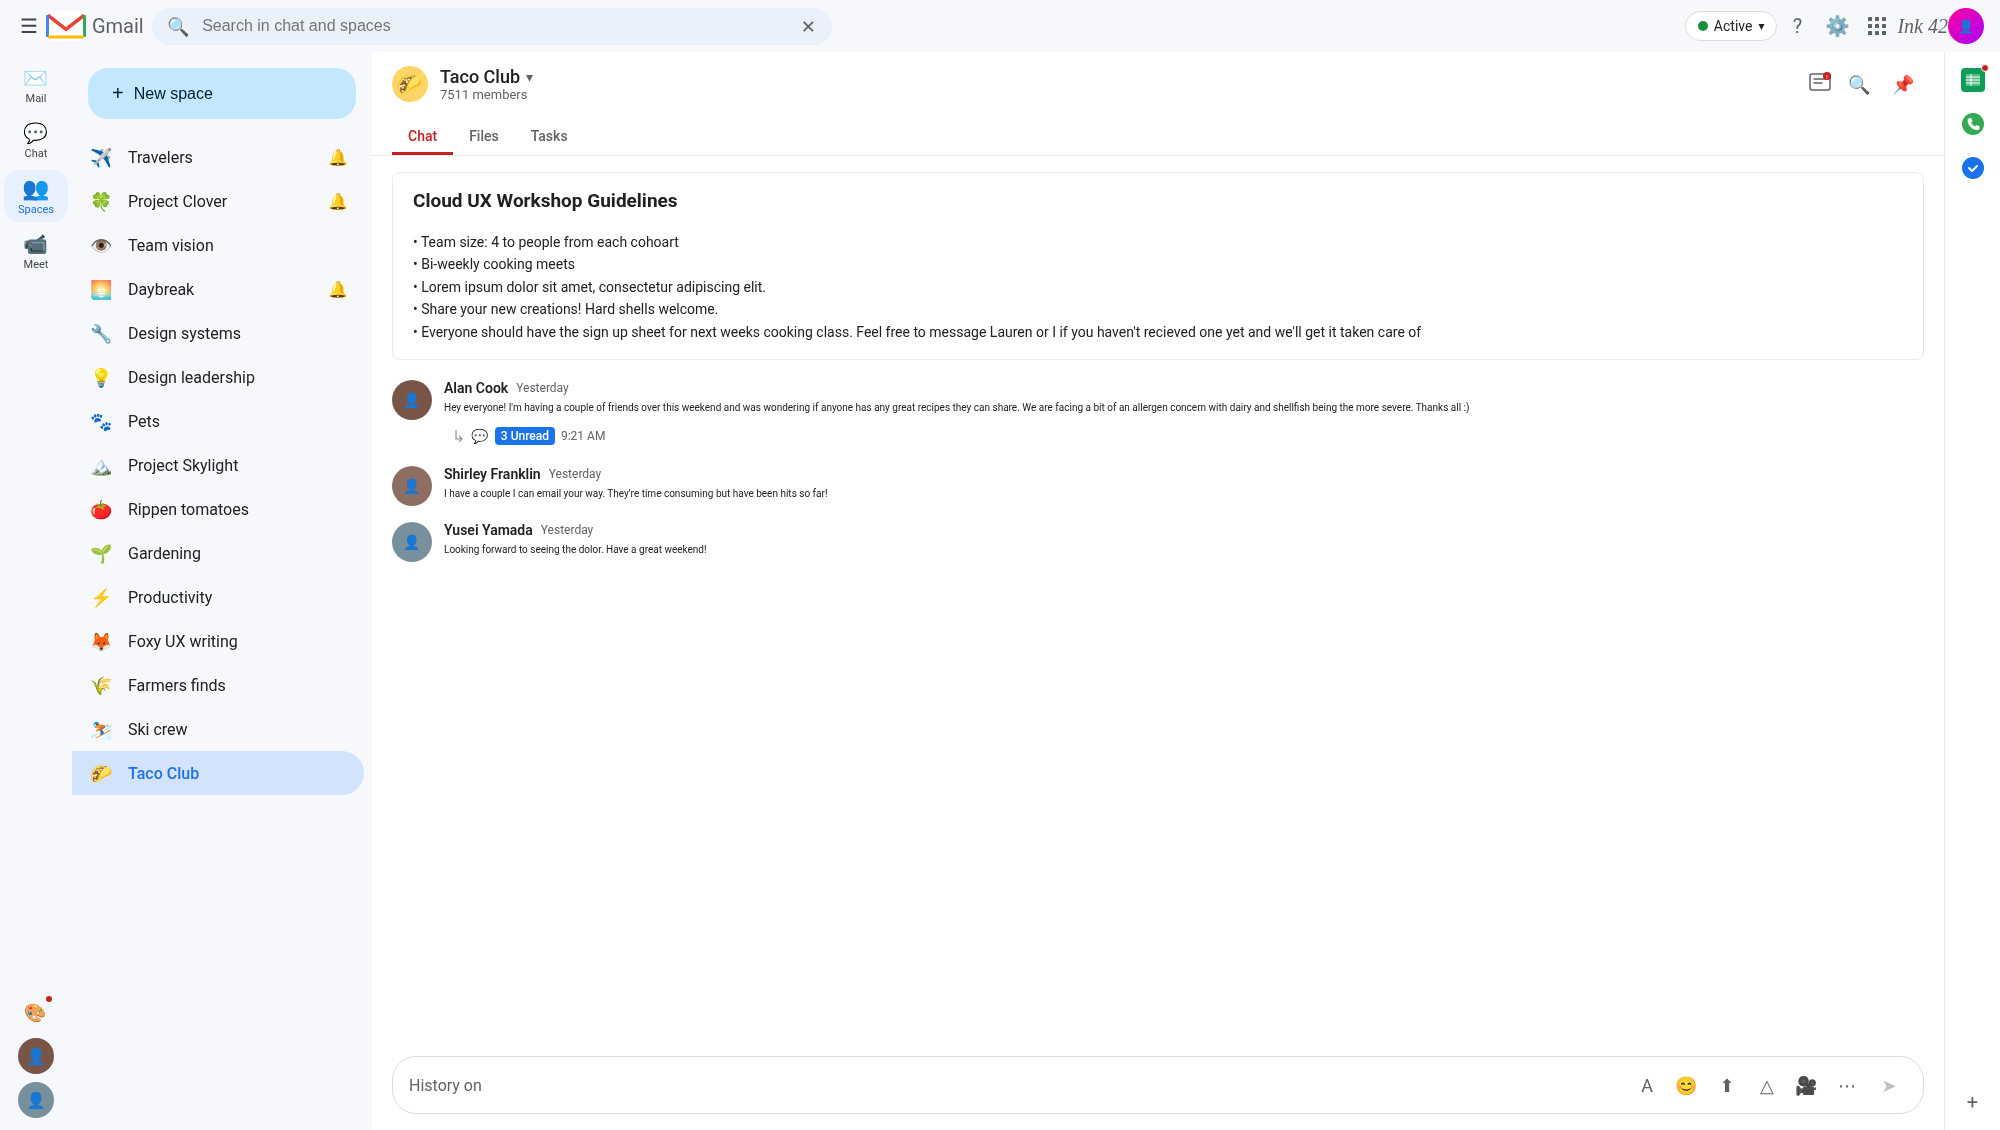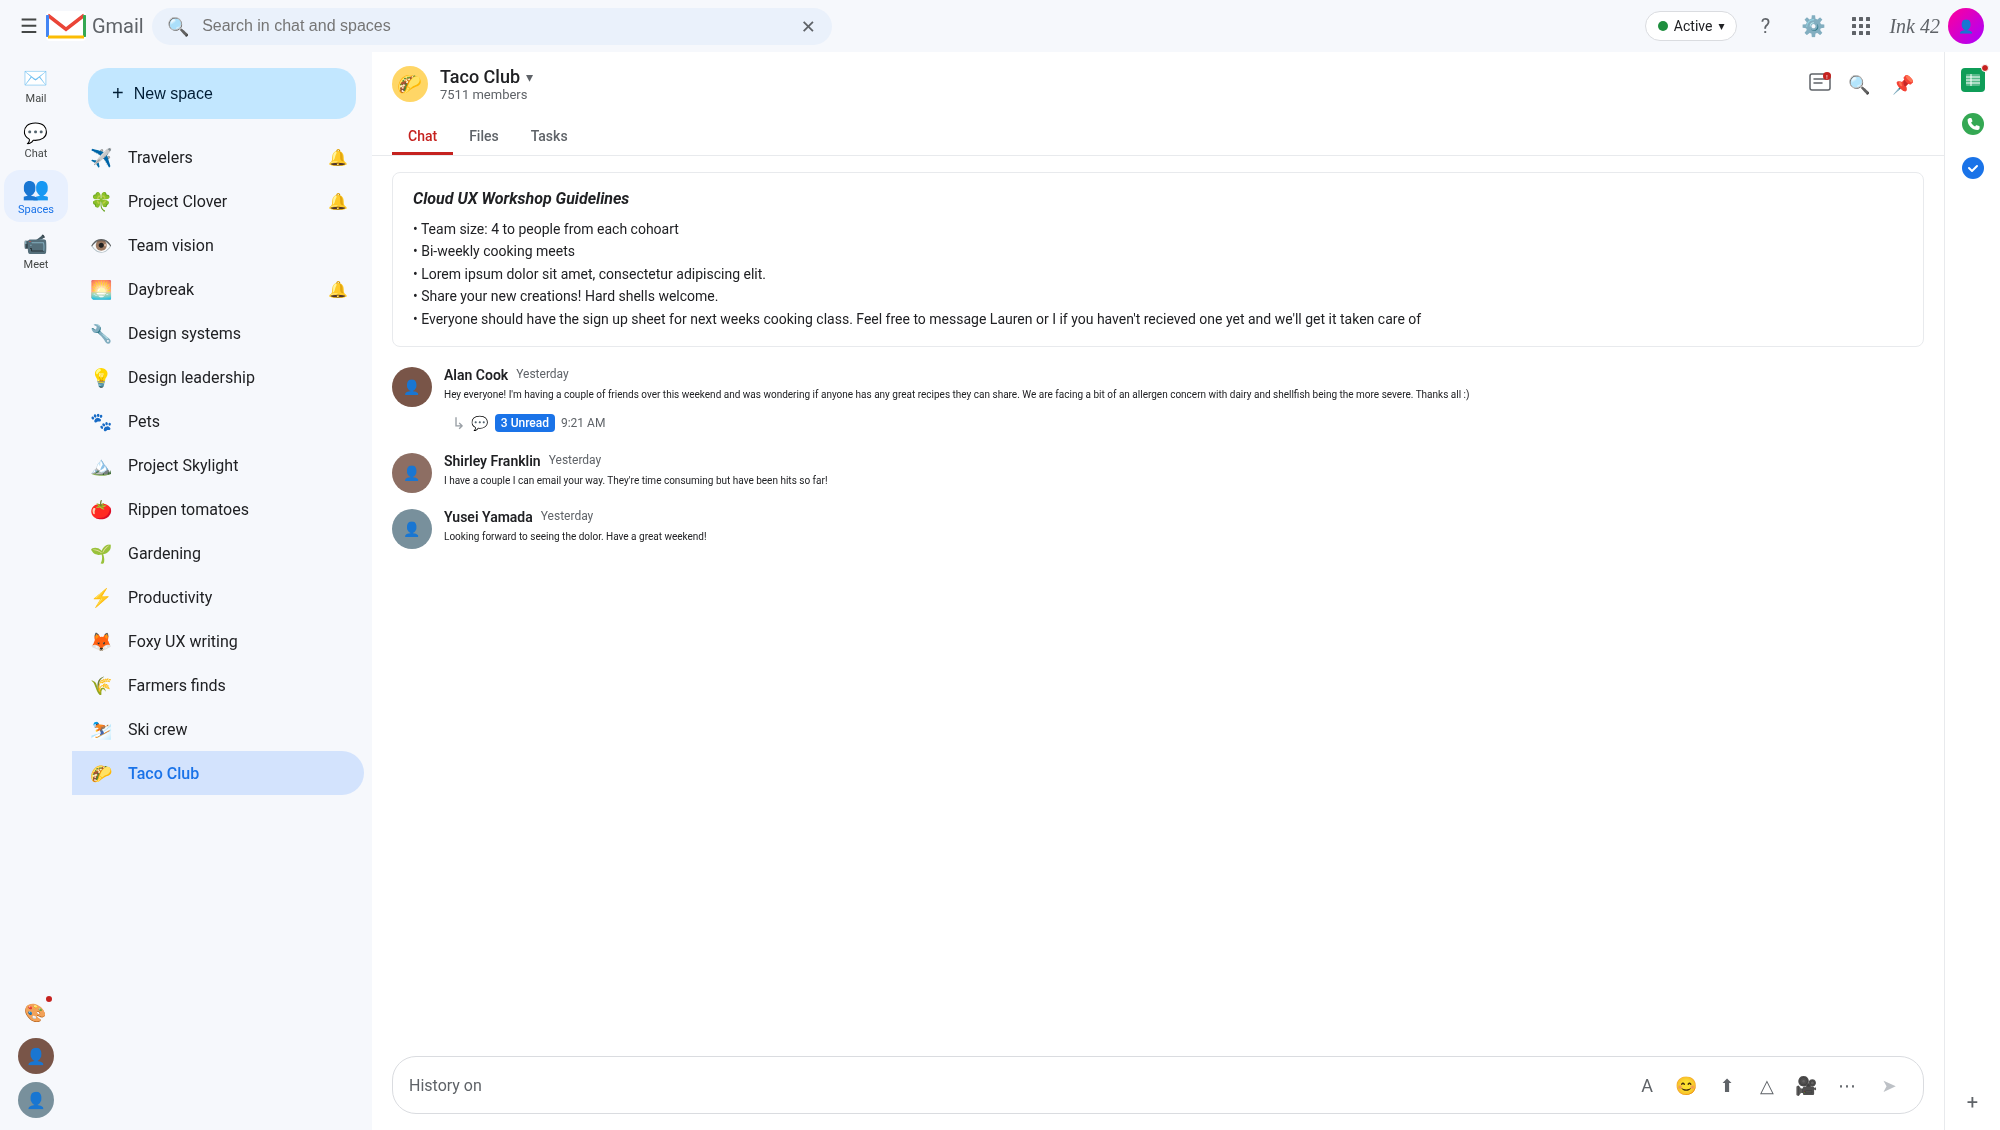--- a/index.html
+++ b/index.html
@@ -104,21 +104,20 @@
       outline: none;
       font-size: 16px;
       flex: 1;
       color: #4c1d95;
     }
     .search-icon-wrap { color: #5f6368; font-size: 18px; }
     .clear-icon { color: #5f6368; font-size: 18px; cursor: pointer; }
     .topbar-right {
       display: flex;
       align-items: center;
-      gap: 8px;
       margin-left: auto;
     }
     .status-badge {
       display: flex;
       align-items: center;
       gap: 6px;
       background: white;
       border: 1px solid #dadce0;
       border-radius: 20px;
       padding: 6px 12px;
@@ -158,27 +157,27 @@
     
     .messages-area { flex: 1; overflow-y: auto; padding: 16px 20px; display: flex; flex-direction: column; gap: 0; }
 
     .pinned-message {
       background: white;
       border: 1px solid #e8eaed;
       border-radius: 8px;
       padding: 16px 20px;
       margin-bottom: 20px;
     }
-    .pinned-title { font-weight: 700; font-size: 16px; margin-bottom: 10px; font-style: italic; }
+    .pinned-title { font-weight: 700; font-size: 19px; margin-bottom: 19px; }
     .pinned-content { font-size: 14px; line-height: 1.6; color: #202124; }
 
     .message-group { display: flex; gap: 12px; margin-bottom: 16px; }
     .msg-avatar { width: 40px; height: 40px; border-radius: 50%; overflow: hidden; flex-shrink: 0; display: flex; align-items: center; justify-content: center; font-size: 14px; font-weight: 500; color: white; }
     .msg-body { flex: 1; }
-    .msg-header { display: flex; align-items: flex-start; gap: 8px; margin-bottom: 4px; }
+    .msg-header { display: flex; align-items: center; gap: 8px; margin-bottom: 4px; }
     .msg-author { font-weight: 600; font-size: 14px; }
     .msg-time { font-size: 12px; color: #5f6368; }
     .msg-text { font-size: 10px; line-height: 1.5; color: #202124; }
 
     .thread-indicator {
       display: flex;
       align-items: center;
       gap: 6px;
       margin-top: 8px;
       padding: 4px 8px;

